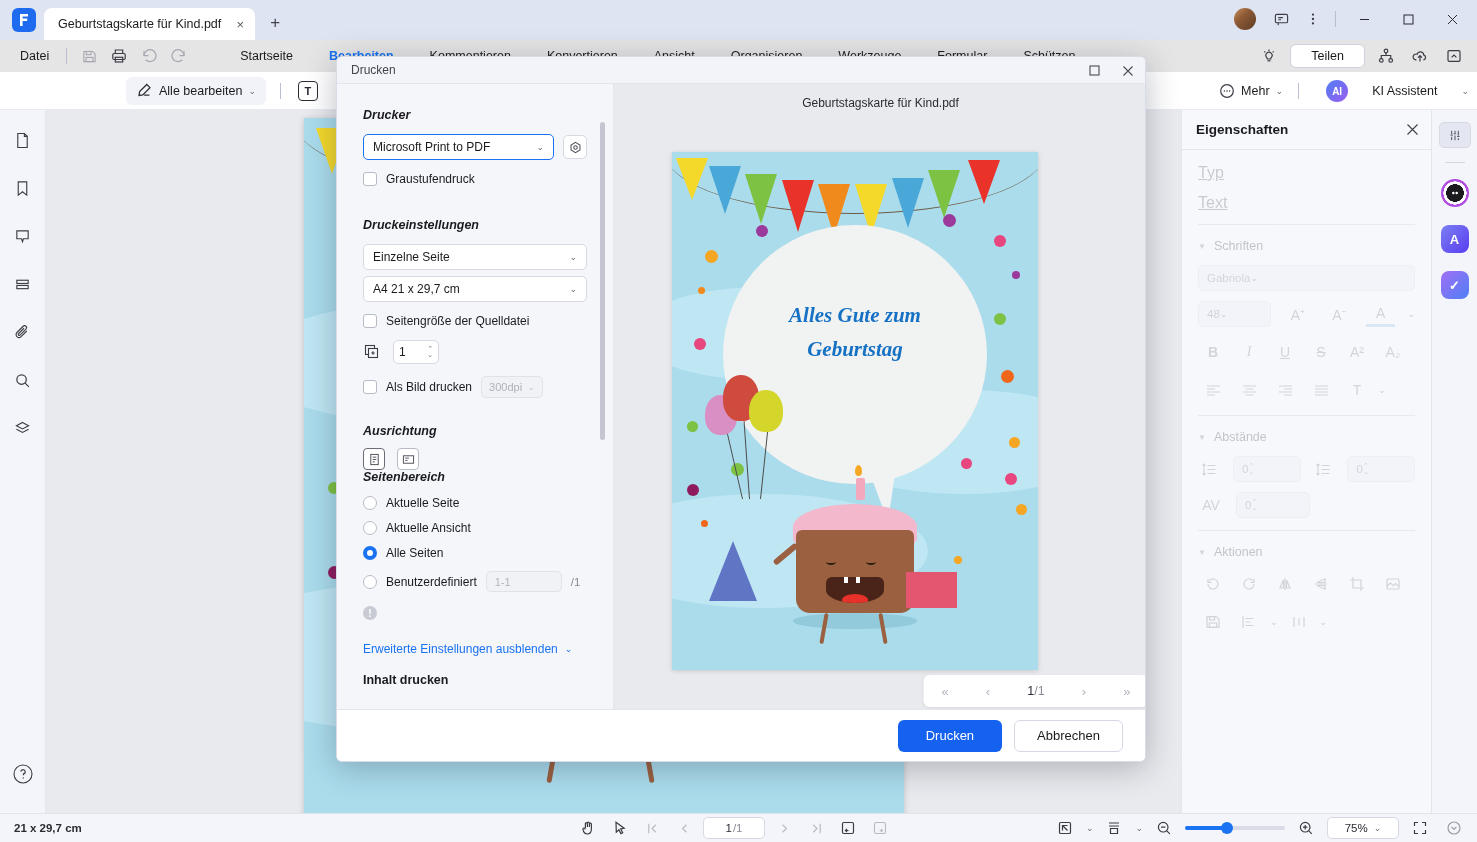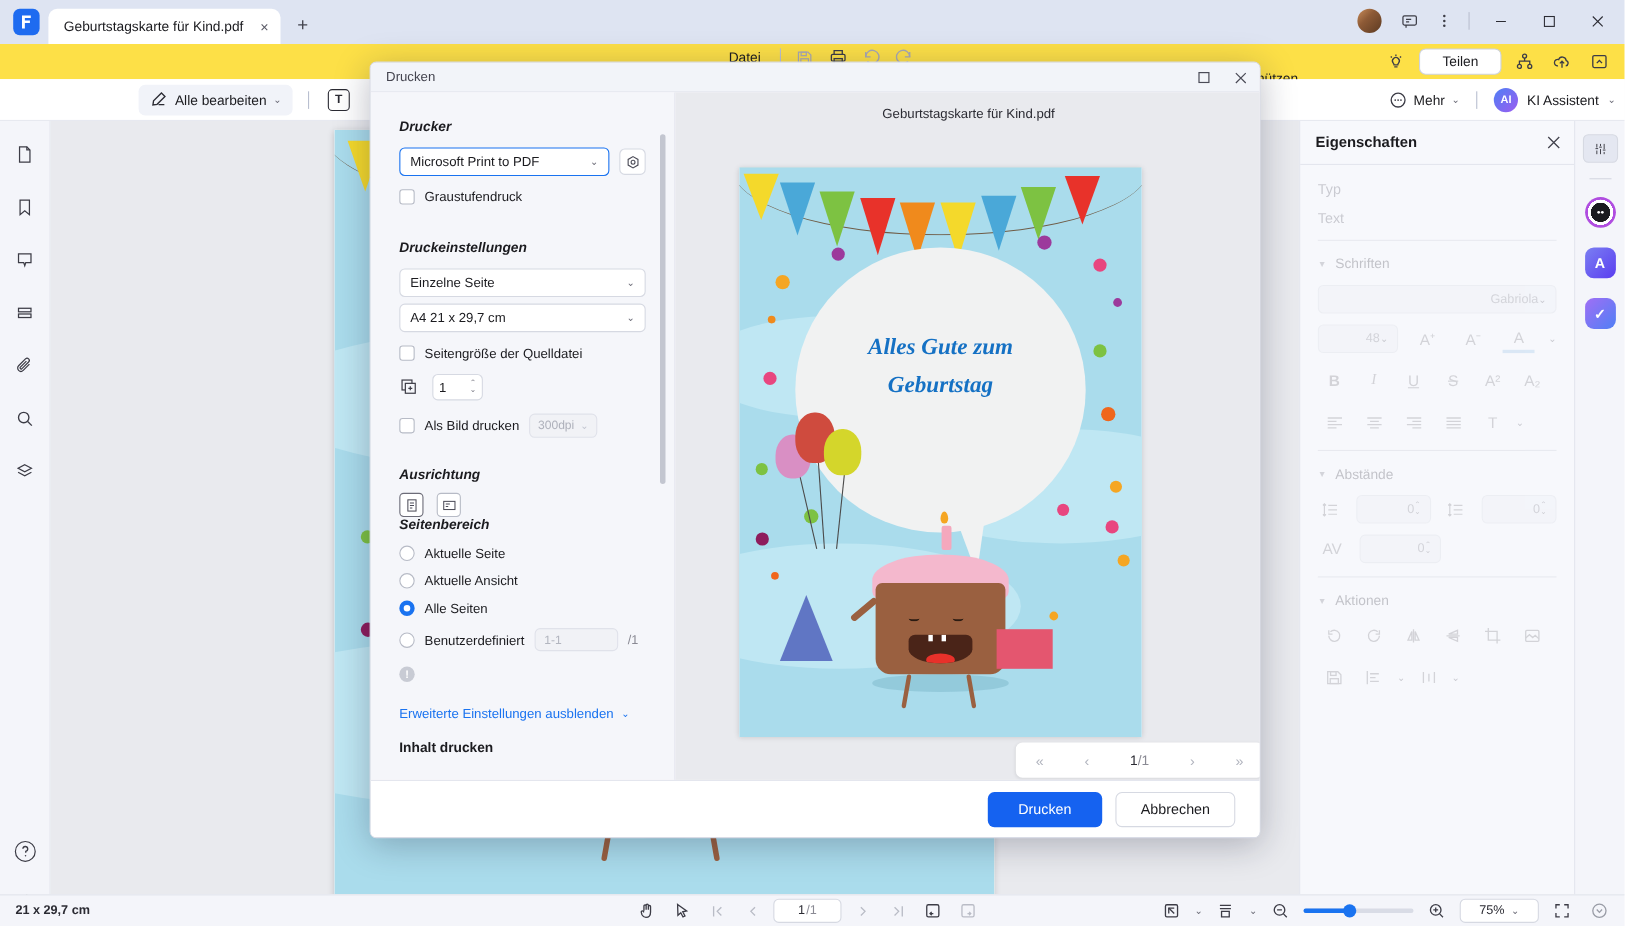--- a/index.html
+++ b/index.html
@@ -54,21 +54,21 @@
   }
   .winbtn {
     width: 42px; height: 38px; display: flex; align-items: center;
     justify-content: center; color: #2b2b33;
   }
   .vsep { width: 1px; height: 16px; background: #b9bfd0; margin: 0 5px; }
 
   
   .menubar {
     position: absolute; left: 0; top: 40px; width: 1477px; height: 32px;
-    background: #fde047; display: flex; align-items: center; flex-direction: column;
+    background: #e5e5e5; display: flex; align-items: center;
   }
   .menu-left { display: flex; align-items: center; gap: 4px; padding-left: 12px; }
   .menu-file { font-size: 12.5px; color: #1b1b1f; padding: 2px 8px; }
   .qicon { width: 26px; height: 24px; display: flex; align-items: center; justify-content: center; color: #a8a8b3; }
   .menu-tabs { display: flex; align-items: center; gap: 36px; margin-left: 48px; }
   .menu-tab { font-size: 12.5px; color: #1b1b1f; white-space: nowrap; }
   .menu-tab.active { color: #1a73f0; font-weight: bold; }
   .menu-right {
     position: absolute; right: 10px; top: 0; height: 32px;
     display: flex; align-items: center; gap: 8px;
@@ -171,27 +171,27 @@
     position: absolute; right: 46px; top: 110px; width: 250px; height: 703px;
     background: #f7f8fc; border-left: 1px solid #e4e6ee;
   }
   .props-head {
     height: 40px; display: flex; align-items: center; justify-content: space-between;
     padding: 0 12px 0 14px; border-bottom: 1px solid #e4e6ee;
   }
   .props-title { font-size: 13.5px; font-weight: bold; color: #1b1b1f; }
   .props-close { color: #44444f; font-size: 14px; }
   .props-body { padding: 14px 16px; opacity: .32; pointer-events: none; }
-  .p-label { font-size: 13px; color: #6c6c78; margin-bottom: 12px; }
+  .p-label { font-size: 16px; color: #6c6c78; margin-bottom: 12px; text-decoration: underline; }
   .p-div { height: 1px; background: #c9ccd6; margin: 12px 0 14px; }
   .p-sec { font-size: 12.5px; color: #55555f; margin-bottom: 12px; display: flex; align-items: center; gap: 8px; }
   .p-caret { font-size: 8px; color: #8a8a94; }
   .p-input {
     height: 26px; border: 1px solid #d8dbe3; border-radius: 5px; background: #eceef4;
-    display: flex; align-items: center; justify-content: flex-end;
+    display: flex; align-items: center; justify-content: flex-start;
     padding: 0 8px; font-size: 11.5px; color: #8a8a94;
   }
   .p-row { display: flex; align-items: center; gap: 12px; margin-top: 10px; }
   .p-icon { width: 26px; height: 24px; display: flex; align-items: center; justify-content: center; color: #88888f; font-size: 14px; }
   .p-num { width: 74px; }
   .p-grid { display: flex; align-items: center; gap: 6px; margin-top: 12px; flex-wrap: wrap; }
   .p-btn { width: 30px; height: 26px; display: flex; align-items: center; justify-content: center; color: #88888f; font-size: 14px; }
 
   
   .rrail {
@@ -469,21 +469,21 @@
         <svg class="svgi" width="16" height="16" viewBox="0 0 16 16" fill="none" stroke="#3c3c46" stroke-width="1.2">
             <circle cx="8" cy="8" r="6.3"></circle>
             <circle cx="5.4" cy="8" r=".8" fill="#3c3c46" stroke="none"></circle>
             <circle cx="8" cy="8" r=".8" fill="#3c3c46" stroke="none"></circle>
             <circle cx="10.6" cy="8" r=".8" fill="#3c3c46" stroke="none"></circle>
           </svg>
         <span>Mehr</span>
         <span class="caret">⌄</span>
       </div>
       <span class="vsep"></span>
-      <div class="tool-item" style="margin-left:0;gap:8px">
+      <div class="tool-item" style="margin-left:12px;gap:24px">
         <span class="ai-badge">AI</span>
         <span>KI Assistent</span>
         <span class="caret">⌄</span>
       </div>
     </div>
   </div>
 
   <div class="rail">
     <div class="rail-icon">
       <svg class="svgi" width="17" height="17" viewBox="0 0 18 18" fill="none" stroke="#3c3c46" stroke-width="1.2">

